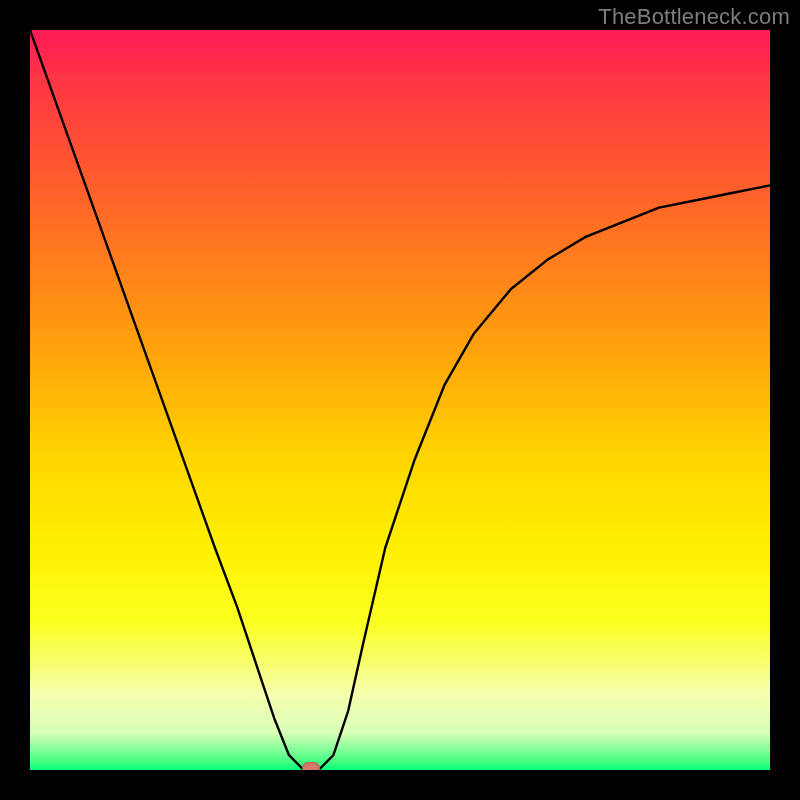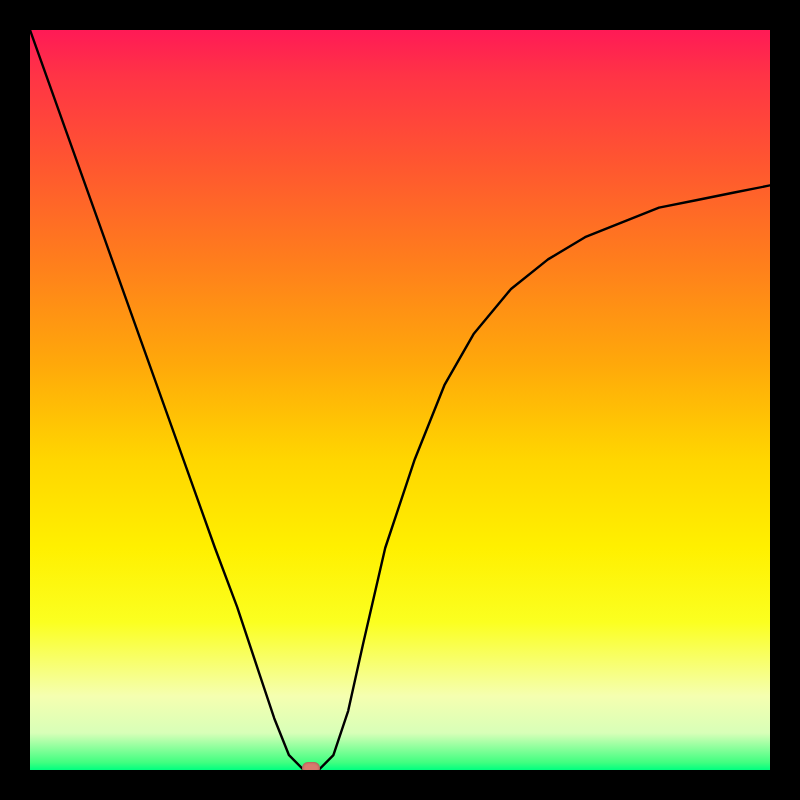--- a/index.html
+++ b/index.html
@@ -56,20 +56,21 @@
     border-radius: 6px / 6px;
     background: #d87a6e;
     box-shadow: inset 0 0 3px rgba(0,0,0,0.35);
   }
 </style>
 </head>
 <body>
 
 <div class="frame">
 
+  <div class="watermark">TheBottleneck.com</div>
 
   <div class="plot-area">
     <div class="gradient-bg"></div>
     <svg class="curve-svg" viewBox="0 0 740 740" preserveAspectRatio="none">
       <path id="curve-path" fill="none" stroke="#000" stroke-width="2.4" stroke-linejoin="round" stroke-linecap="round" d="M0.00 0.00 L37.00 103.60 L74.00 207.20 L111.00 310.80 L148.00 414.40 L185.00 518.00 L207.20 577.20 L229.40 643.80 L244.20 688.20 L259.00 725.20 L273.80 740.00 L288.60 740.00 L303.40 725.20 L318.20 680.80 L333.00 614.20 L355.20 518.00 L384.80 429.20 L414.40 355.20 L444.00 303.40 L481.00 259.00 L518.00 229.40 L555.00 207.20 L592.00 192.40 L629.00 177.60 L666.00 170.20 L703.00 162.80 L740.00 155.40"></path>
     </svg>
     <div id="marker" class="marker" style="left: 272.2px; top: 732px; background: rgb(216, 122, 110);"></div>
   </div>
 
 </div>

